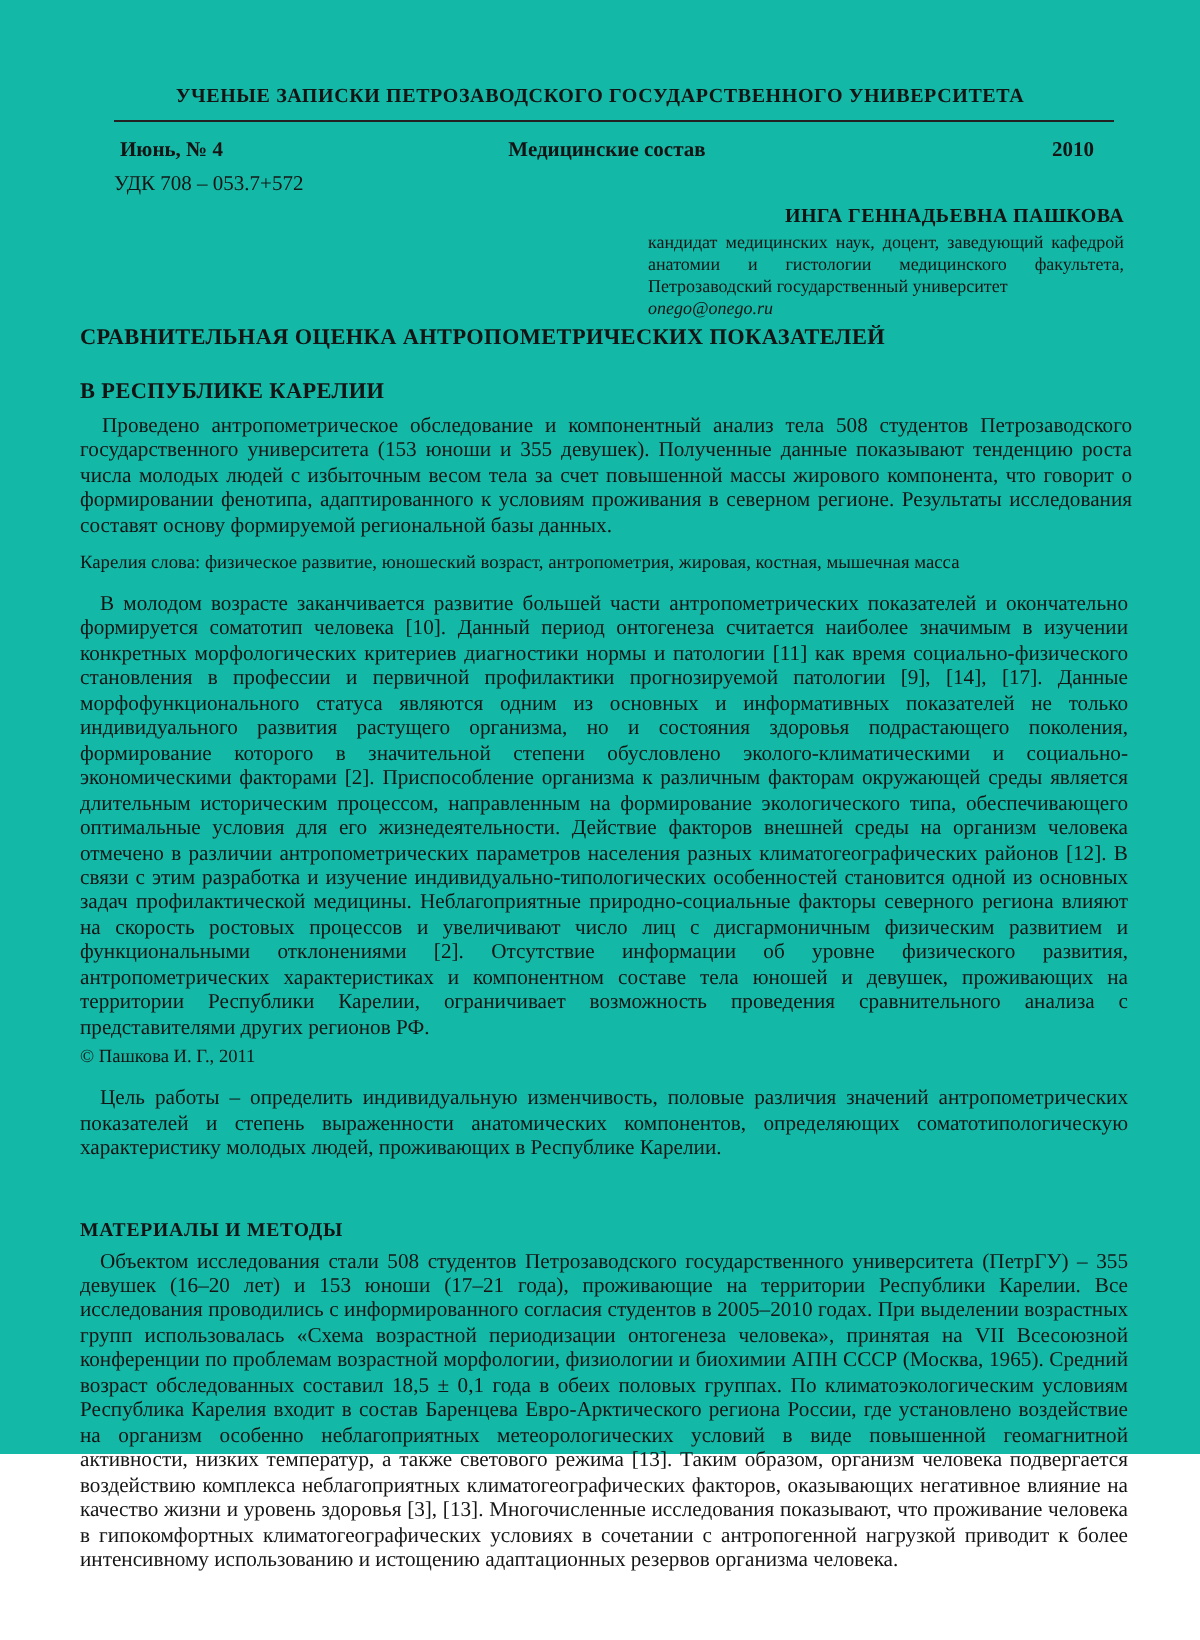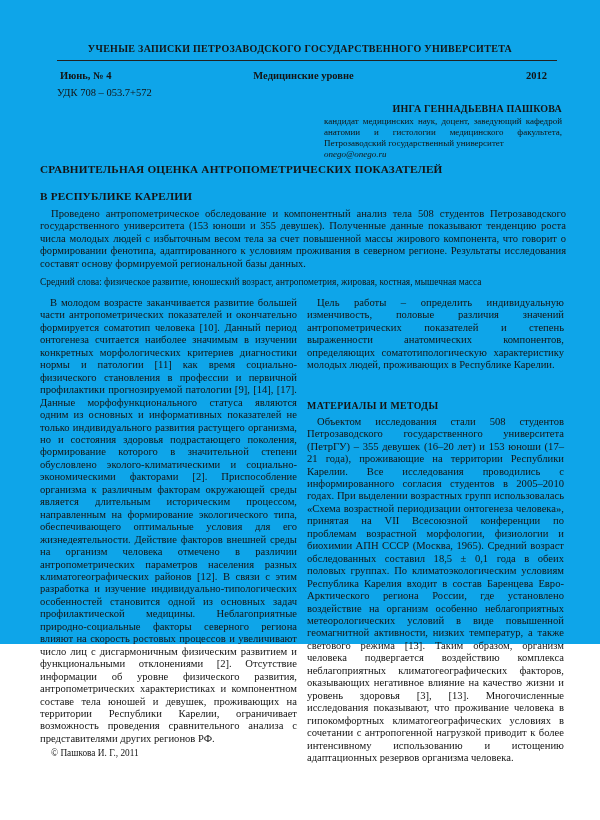--- a/index.html
+++ b/index.html
@@ -6,22 +6,22 @@
     margin: 0;
     padding: 0;
     background: #ffffff;
     width: 600px;
     height: 820px;
     overflow: hidden;
   }
   .page {
     position: relative;
     width: 600px;
-    height: 644px;
-    background: #0ea5e9;
+    height: 727px;
+    background: #14b8a6;
     color: #141414;
     font-family: "Liberation Serif", "DejaVu Serif", serif;
     -webkit-font-smoothing: antialiased;
   }
   
   .journal-title {
     position: absolute;
     top: 43px;
     left: 0;
     width: 100%;
@@ -118,74 +118,74 @@
     font-size: 9.4px;
   }
   
   .columns {
     position: absolute;
     top: 297px;
     left: 40px;
     width: 524px;
     display: flex;
     gap: 10px;
+    flex-direction: column;
   }
   .col { flex: 1; min-width: 0; }
   .body-par {
     margin: 0;
     font-size: 10.6px;
     line-height: 12.45px;
     text-align: justify;
     text-indent: 10px;
   }
   .section-heading {
     margin: 28px 0 5px 0;
     font-size: 9.8px;
     font-weight: bold;
     letter-spacing: 0.4px;
   }
   .copyright {
     margin-top: 3px;
     font-size: 9.3px;
-    margin-left: 11px;
   }
 </style>
 </head>
 <body>
 
 <div class="page">
 
   <div class="journal-title">УЧЕНЫЕ ЗАПИСКИ ПЕТРОЗАВОДСКОГО ГОСУДАРСТВЕННОГО УНИВЕРСИТЕТА</div>
 
   <div class="header-rule"></div>
 
   <div class="issue-line">
     <span class="issue-left">Июнь, № 4</span>
-    <span class="issue-center">Медицинские уровне</span>
-    <span class="issue-right">2012</span>
+    <span class="issue-center">Медицинские состав</span>
+    <span class="issue-right">2010</span>
   </div>
 
   <div class="udc">УДК 708 – 053.7+572</div>
 
   <div class="author-block">
     <div class="author-name">ИНГА ГЕННАДЬЕВНА ПАШКОВА</div>
     <div class="author-affiliation">кандидат медицинских наук, доцент, заведующий кафедрой анатомии и гистологии медицинского факультета, Петрозаводский государственный университет</div>
     <div class="author-email">onego@onego.ru</div>
   </div>
 
   <h1 class="article-title">
     <span>СРАВНИТЕЛЬНАЯ ОЦЕНКА АНТРОПОМЕТРИЧЕСКИХ ПОКАЗАТЕЛЕЙ</span><br>
     <br>
     <span>В РЕСПУБЛИКЕ КАРЕЛИИ</span>
   </h1>
 
   <p class="abstract">Проведено антропометрическое обследование и компонентный анализ тела 508 студентов Петрозаводского государственного университета (153 юноши и 355 девушек). Полученные данные показывают тенденцию роста числа молодых людей с избыточным весом тела за счет повышенной массы жирового компонента, что говорит о формировании фенотипа, адаптированного к условиям проживания в северном регионе. Результаты исследования составят основу формируемой региональной базы данных.</p>
 
   <p class="keywords">
-    <span>Средний слова:</span>
+    <span>Карелия слова:</span>
     <span>физическое развитие, юношеский возраст, антропометрия, жировая, костная, мышечная масса</span>
   </p>
 
   <div class="columns">
 
     <div class="col">
       <p class="body-par">В молодом возрасте заканчивается развитие большей части антропометрических показателей и окончательно формируется соматотип человека [10]. Данный период онтогенеза считается наиболее значимым в изучении конкретных морфологических критериев диагностики нормы и патологии [11] как время социально-физического становления в профессии и первичной профилактики прогнозируемой патологии [9], [14], [17]. Данные морфофункционального статуса являются одним из основных и информативных показателей не только индивидуального развития растущего организма, но и состояния здоровья подрастающего поколения, формирование которого в значительной степени обусловлено эколого-климатическими и социально-экономическими факторами [2]. Приспособление организма к различным факторам окружающей среды является длительным историческим процессом, направленным на формирование экологического типа, обеспечивающего оптимальные условия для его жизнедеятельности. Действие факторов внешней среды на организм человека отмечено в различии антропометрических параметров населения разных климатогеографических районов [12]. В связи с этим разработка и изучение индивидуально-типологических особенностей становится одной из основных задач профилактической медицины. Неблагоприятные природно-социальные факторы северного региона влияют на скорость ростовых процессов и увеличивают число лиц с дисгармоничным физическим развитием и функциональными отклонениями [2]. Отсутствие информации об уровне физического развития, антропометрических характеристиках и компонентном составе тела юношей и девушек, проживающих на территории Республики Карелии, ограничивает возможность проведения сравнительного анализа с представителями других регионов РФ.</p>
       <div class="copyright">© Пашкова И. Г., 2011</div>
     </div>
 

